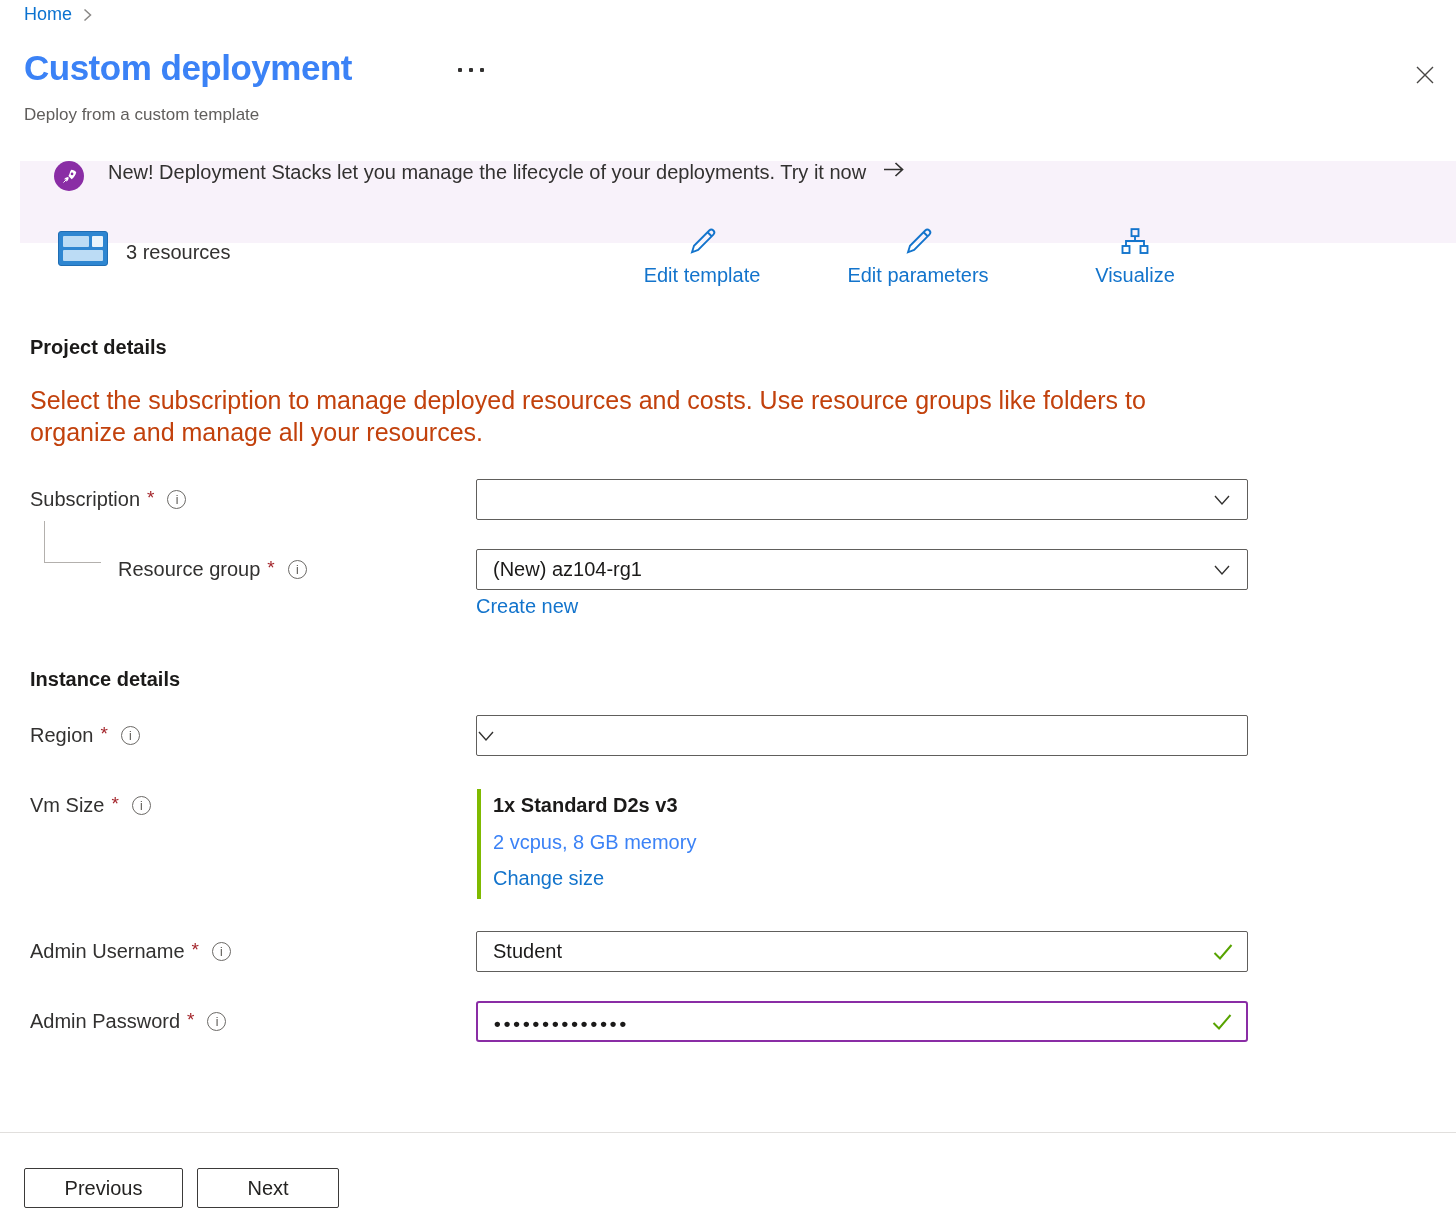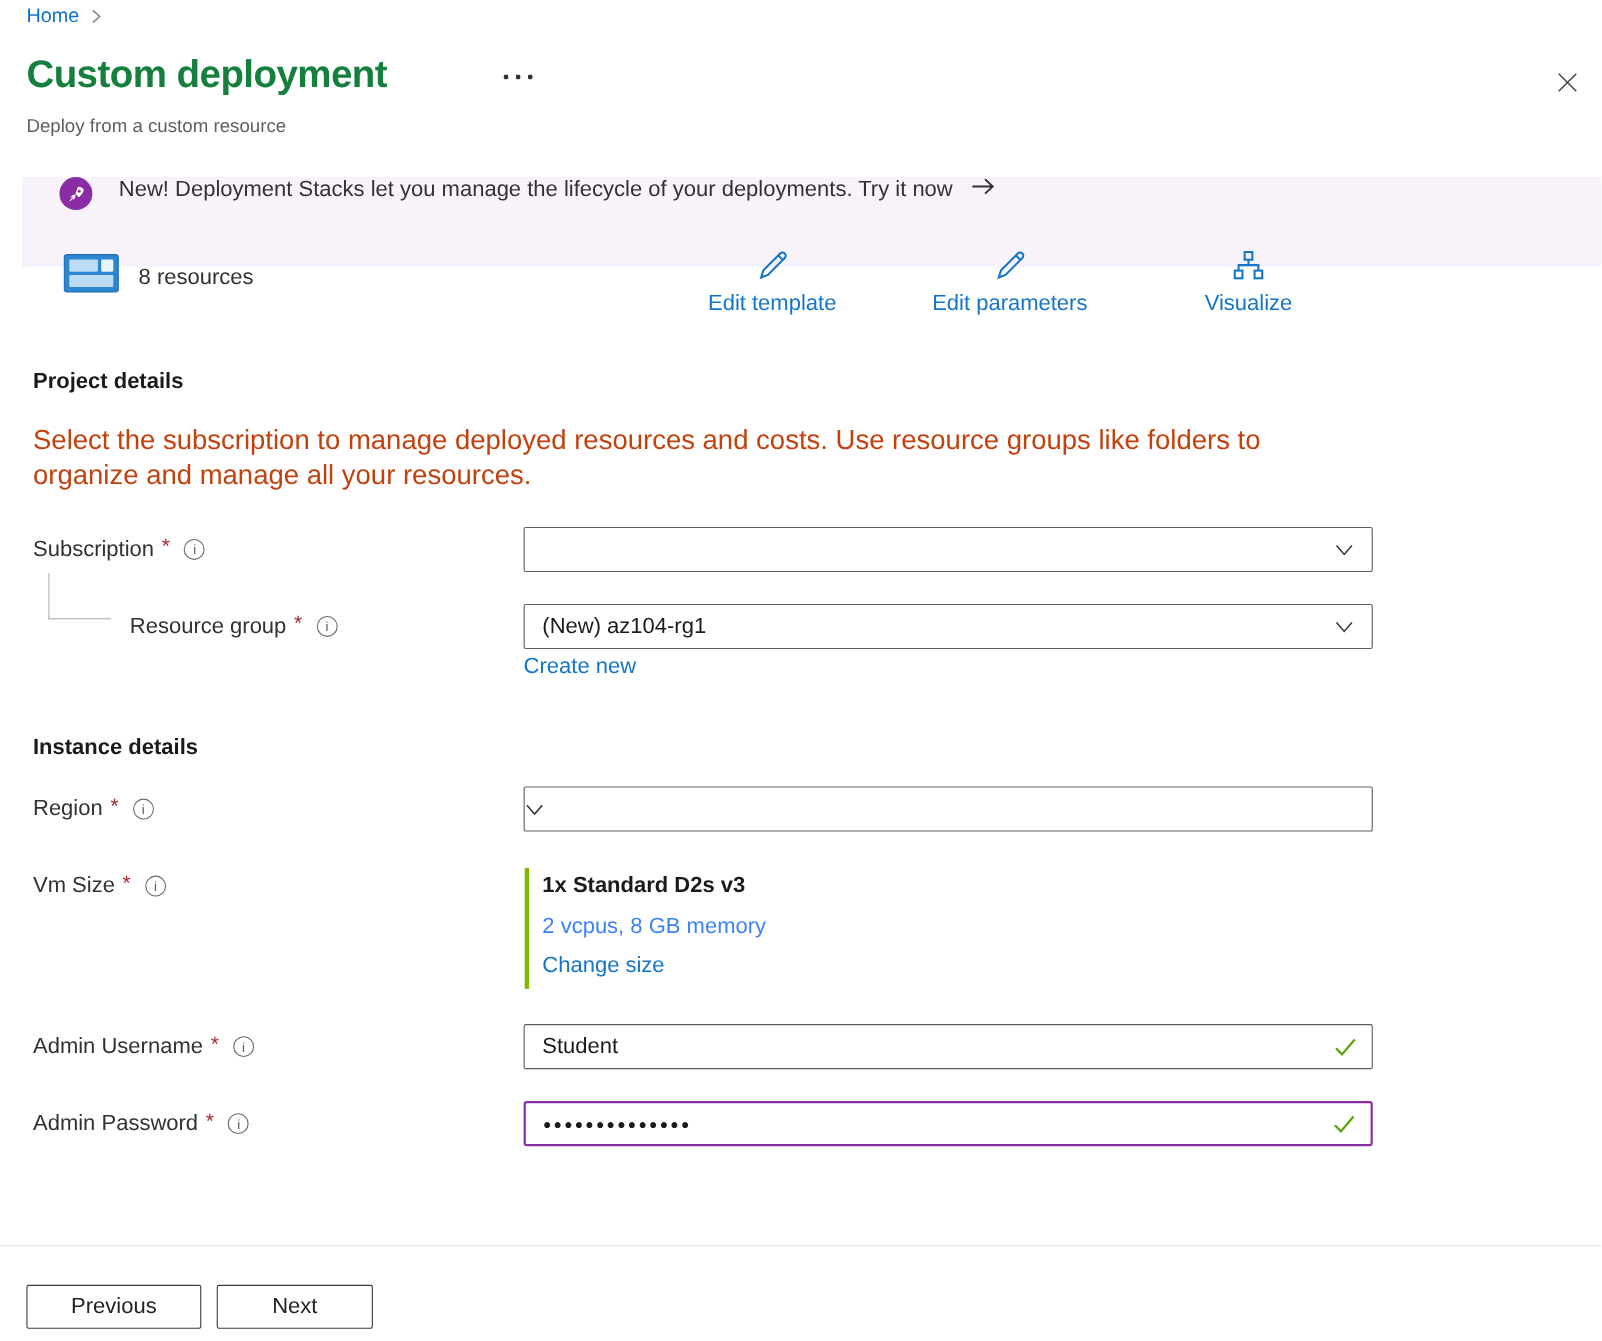--- a/index.html
+++ b/index.html
@@ -6,21 +6,21 @@
   html,body { background:#fff; }
   body { font-family:"Liberation Sans","DejaVu Sans",sans-serif; color:#323130; }
   .page { position:relative; width:1456px; height:1219px; background:#fff; overflow:hidden;border-radius:28px; }
   .abs { position:absolute; }
 
   
   .breadcrumb { left:24px; top:4px; display:flex; align-items:center; gap:10px; font-size:18px; }
   .breadcrumb a { color:#0b72d0; text-decoration:none; cursor:pointer; }
 
   
-  .title { left:24px; top:48px; font-size:35px; font-weight:700; color:#15803d; letter-spacing:-0.5px; }
+  .title { left:24px; top:48px; font-size:35px; font-weight:700; color:#3b82f6; letter-spacing:-0.5px; }
   .ellipsis { left:452px; top:62px; display:flex; gap:7px; cursor:pointer; padding:6px; }
   .ellipsis i { width:4px; height:4px; background:#323130; border-radius:1px; display:block; }
   .subtitle { left:24px; top:105px; font-size:17px; color:#605e5c; }
   .close-btn { left:1408px; top:58px; width:34px; height:34px; display:flex; align-items:center; justify-content:center; cursor:pointer; }
 
   
   .banner { left:20px; top:161px; width:1436px; height:82px; background:#f8f2fa; display:flex; align-items:flex-start; cursor:pointer; }
   .banner-icon { width:30px; height:30px; border-radius:50%; margin-left:34px; display:flex; align-items:center; justify-content:center; flex:0 0 auto; }
   .banner-text { margin-left:24px; font-size:20px; color:#323130; }
   .banner-arrow { margin-left:16px; display:inline-flex; vertical-align:-2px; }
@@ -106,21 +106,21 @@
         <path d="M4 4 L20 20 M20 4 L4 20" stroke="#484644" stroke-width="1.4"></path>
       </svg>
   </div>
 
   <div class="abs title">Custom deployment</div>
   <div class="abs ellipsis">
       <i></i>
       <i></i>
       <i></i>
     </div>
-  <div class="abs subtitle">Deploy from a custom resource</div>
+  <div class="abs subtitle">Deploy from a custom template</div>
 
   <div class="abs banner">
     <span class="banner-icon" style="background:#8a2da5;">
       <svg width="17" height="17" viewBox="0 0 24 24">
         <path fill="#ffffff" d="M14.5 2.5c3 .2 5.6 1.6 7 3.5-.8 3.8-3 7.2-6.4 10l-4.6-4.6C13 7.9 11.9 5 14.5 2.5z"></path>
         <circle cx="15.6" cy="8.4" r="1.9" fill="#8a2da5"></circle>
         <path fill="#ffffff" d="M9.8 12.6l-3.2 1 -2.4 2.4 3 .4 .4 3 2.4-2.4 1-3.2z"></path>
         <path d="M3.5 20.5 L7 17" stroke="#ffffff" stroke-width="1.4"></path>
       </svg>
     </span>
@@ -132,21 +132,21 @@
     </span>
   </div>
 
   <div class="abs tpl-icon">
     <div class="r1">
         <div class="a"></div>
         <div class="b"></div>
       </div>
     <div class="r2"></div>
   </div>
-  <div class="abs res-label">8 resources</div>
+  <div class="abs res-label">3 resources</div>
 
   <div class="abs tpl-action act-1">
     <span>
       <svg width="30" height="30" viewBox="0 0 24 24">
           <path d="M4 21 L5.6 15.8 L17.8 3.6 C18.7 2.7 20.2 2.7 21.1 3.6 C22 4.5 22 6 21.1 6.9 L8.9 19.1 L4 21 Z M16.5 5 L19.7 8.2" fill="none" stroke="#1374cc" stroke-width="1.5"></path>
         </svg>
     </span>
     <span class="lbl">Edit template</span>
   </div>
 

